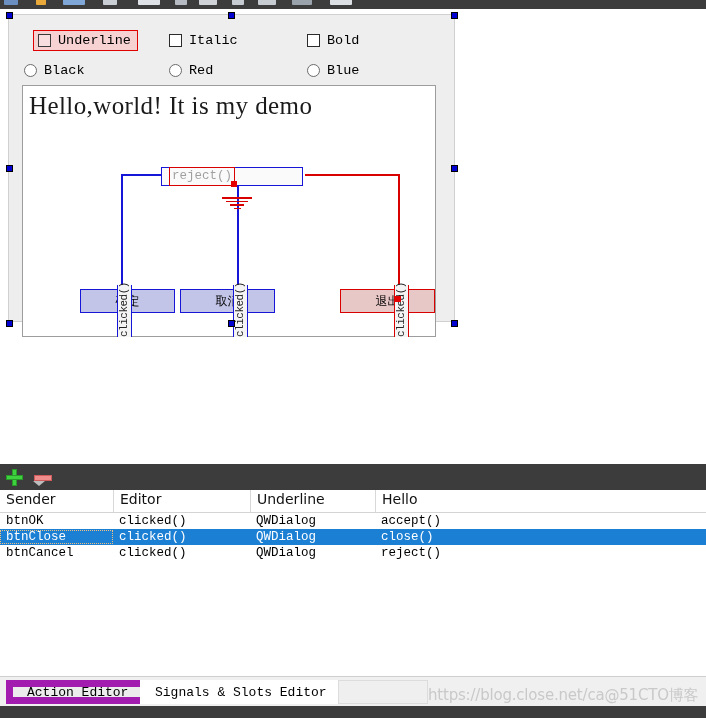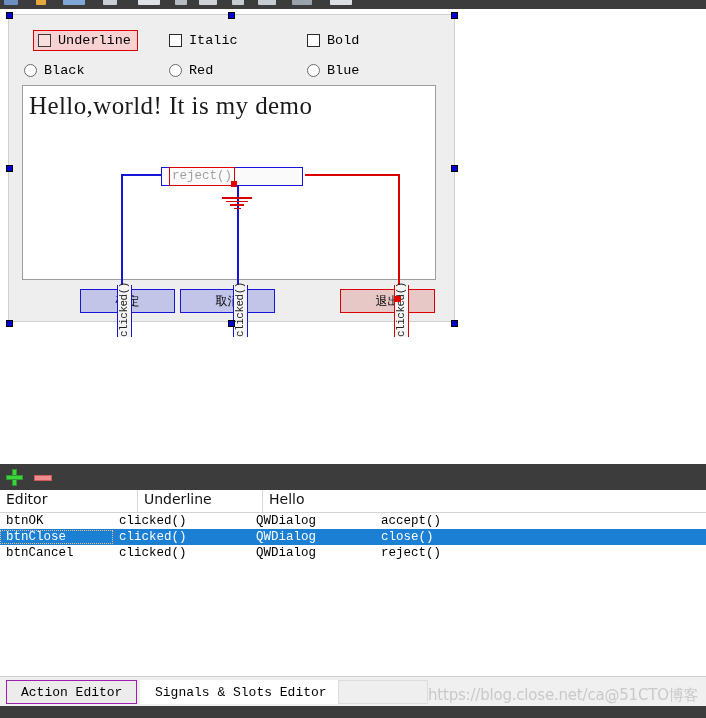--- a/index.html
+++ b/index.html
@@ -28,21 +28,21 @@
   .opt{position:absolute;display:flex;align-items:center;gap:7px;font-size:13.5px;}
   .cb{width:13px;height:13px;border:1px solid #2b2b2b;background:#fff;box-sizing:border-box;display:inline-block;}
   .rb{width:13px;height:13px;border:1px solid #6b6b6b;border-radius:50%;background:#fff;box-sizing:border-box;display:inline-block;}
   .opt.sel{
     border:1px solid #e00000;background:#f6d2d2;
     padding:2px 6px 2px 4px;margin:-3px -6px -3px -4px;
   }
   .opt.sel .cb{background:#f8dede;border-color:#3a3a3a;}
 
   #textbox{
-    position:absolute;left:13px;top:70px;width:414px;height:195px;
+    position:absolute;left:13px;top:70px;width:414px;height:252px;
     background:#fff;border:1px solid #9d9d9d;box-sizing:border-box;
     font-family:"Liberation Serif","DejaVu Serif",serif;
     font-size:25px;line-height:1.25;padding:4px 6px;letter-spacing:.4px;
     color:#1a1a1a;overflow:hidden;
   }
 
   .btn{
     position:absolute;height:24px;box-sizing:border-box;
     display:flex;align-items:center;justify-content:center;
     font-family:"DejaVu Sans","Liberation Sans",sans-serif;font-size:12px;
@@ -97,21 +97,21 @@
   #sort-caret{position:absolute;left:33px;top:-9px;width:0;height:0;
     border-left:6px solid transparent;border-right:6px solid transparent;border-top:5px solid #bdbdbd;}
 
   
   #tabbar{position:absolute;left:0;top:676px;width:706px;height:30px;background:#f0f0f0;border-top:1px solid #cfcfcf;}
   .tab{
     position:absolute;top:3px;height:24px;box-sizing:border-box;
     display:flex;align-items:center;justify-content:center;padding:0 14px;
     font-family:"Liberation Mono","DejaVu Sans Mono",monospace;font-size:13px;
   }
-  .tab.inactive{background:#ececec;border:1px solid #a21caf;}
+  .tab.inactive{background:#ececec;border:7px solid #a21caf;}
   .tab.active{background:#ffffff;border:1px solid #ffffff;border-bottom:none;}
   #tab-filler{position:absolute;left:338px;top:3px;width:90px;height:24px;background:#efefef;border:1px solid #dcdcdc;box-sizing:border-box;}
   #bottom-bar{position:absolute;left:0;top:706px;width:706px;height:12px;background:#3c3c3c;}
   #watermark{
     position:absolute;left:428px;top:686px;width:278px;height:22px;
     font-family:"DejaVu Sans","Liberation Sans",sans-serif;font-size:15px;
     color:#c9c9c9;white-space:nowrap;letter-spacing:-.2px;
   }
 </style>
 </head>
@@ -219,20 +219,24 @@
 <div class="handle" style="left:228px;top:320px;"></div>
 <div class="handle" style="left:451px;top:320px;"></div>
 
 <div id="se-toolbar">
   <div id="plus-btn" title="+"></div>
   <div id="minus-btn" title="-"></div>
 </div>
 
 <div id="sig-table">
   <div class="thead">
+    <div class="th" style="width:113px;">
+      <span>Sender</span>
+      <span id="sort-caret"></span>
+    </div>
     <div class="th" style="width:137px;"><span>Editor</span></div>
     <div class="th" style="width:125px;"><span>Underline</span></div>
     <div class="th" style="width:331px;"><span>Hello</span></div>
   </div>
 
   <div class="trow">
     <div class="td" style="width:113px;">btnOK</div>
     <div class="td" style="width:137px;">clicked()</div>
     <div class="td" style="width:125px;">QWDialog</div>
     <div class="td" style="width:331px;">accept()</div>

